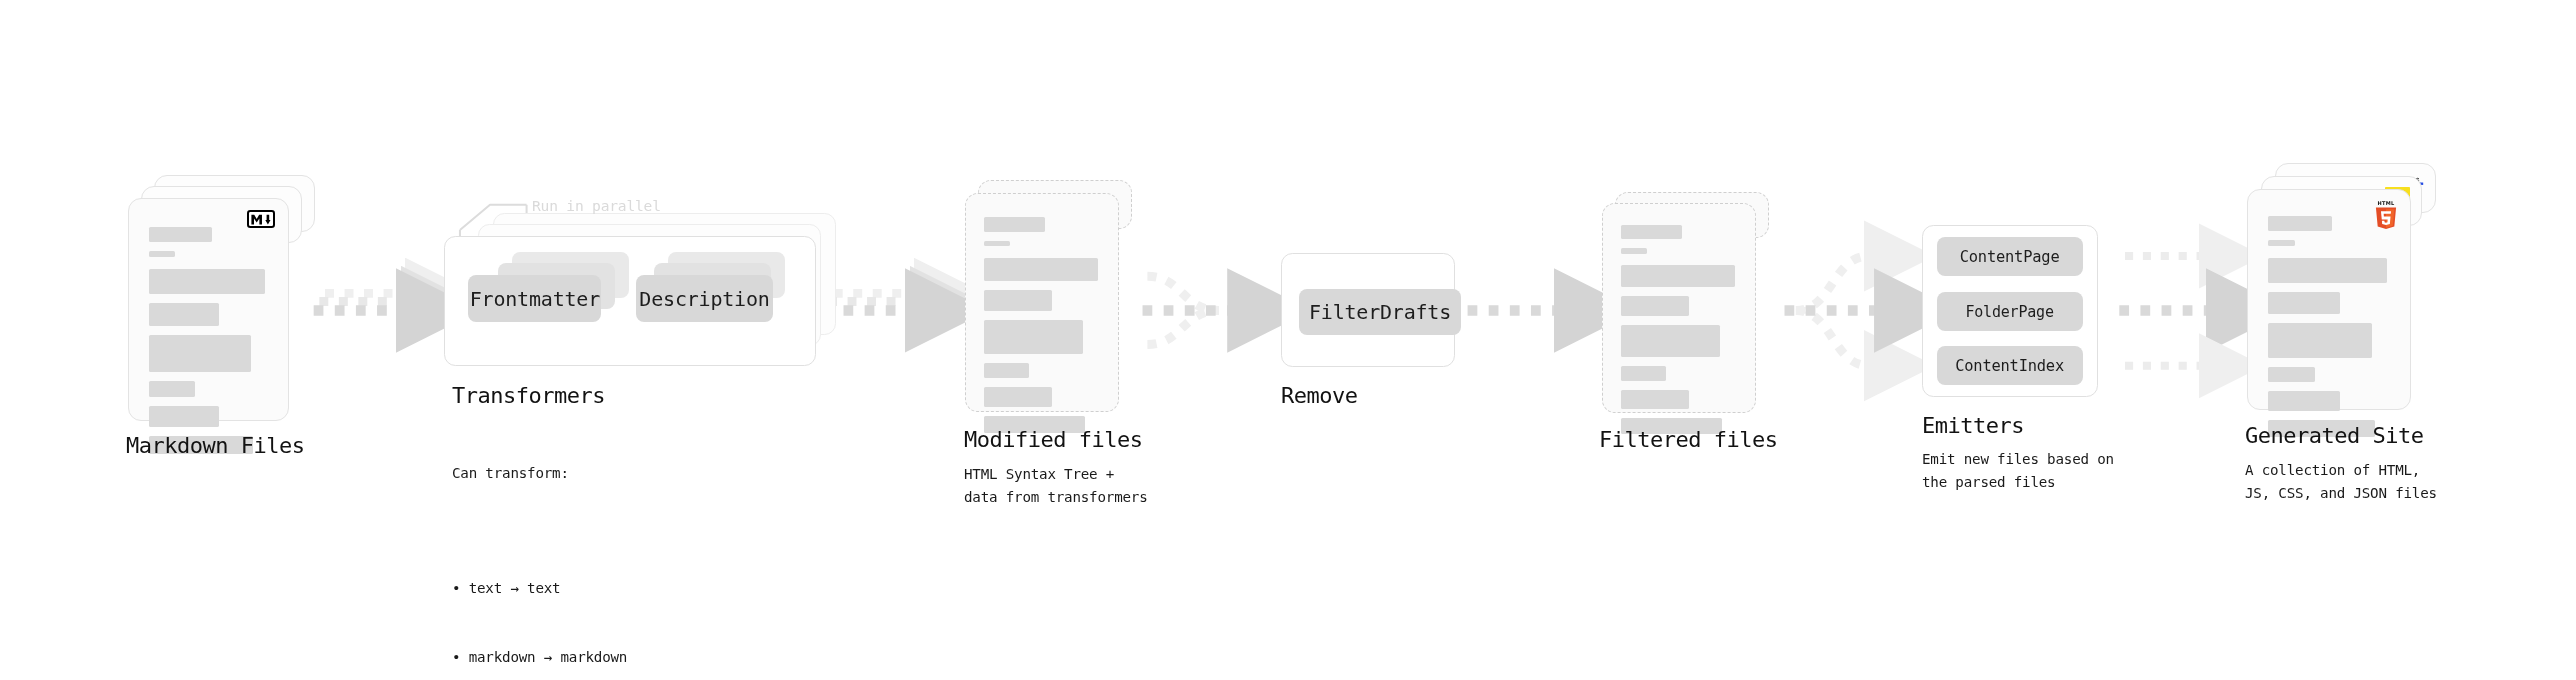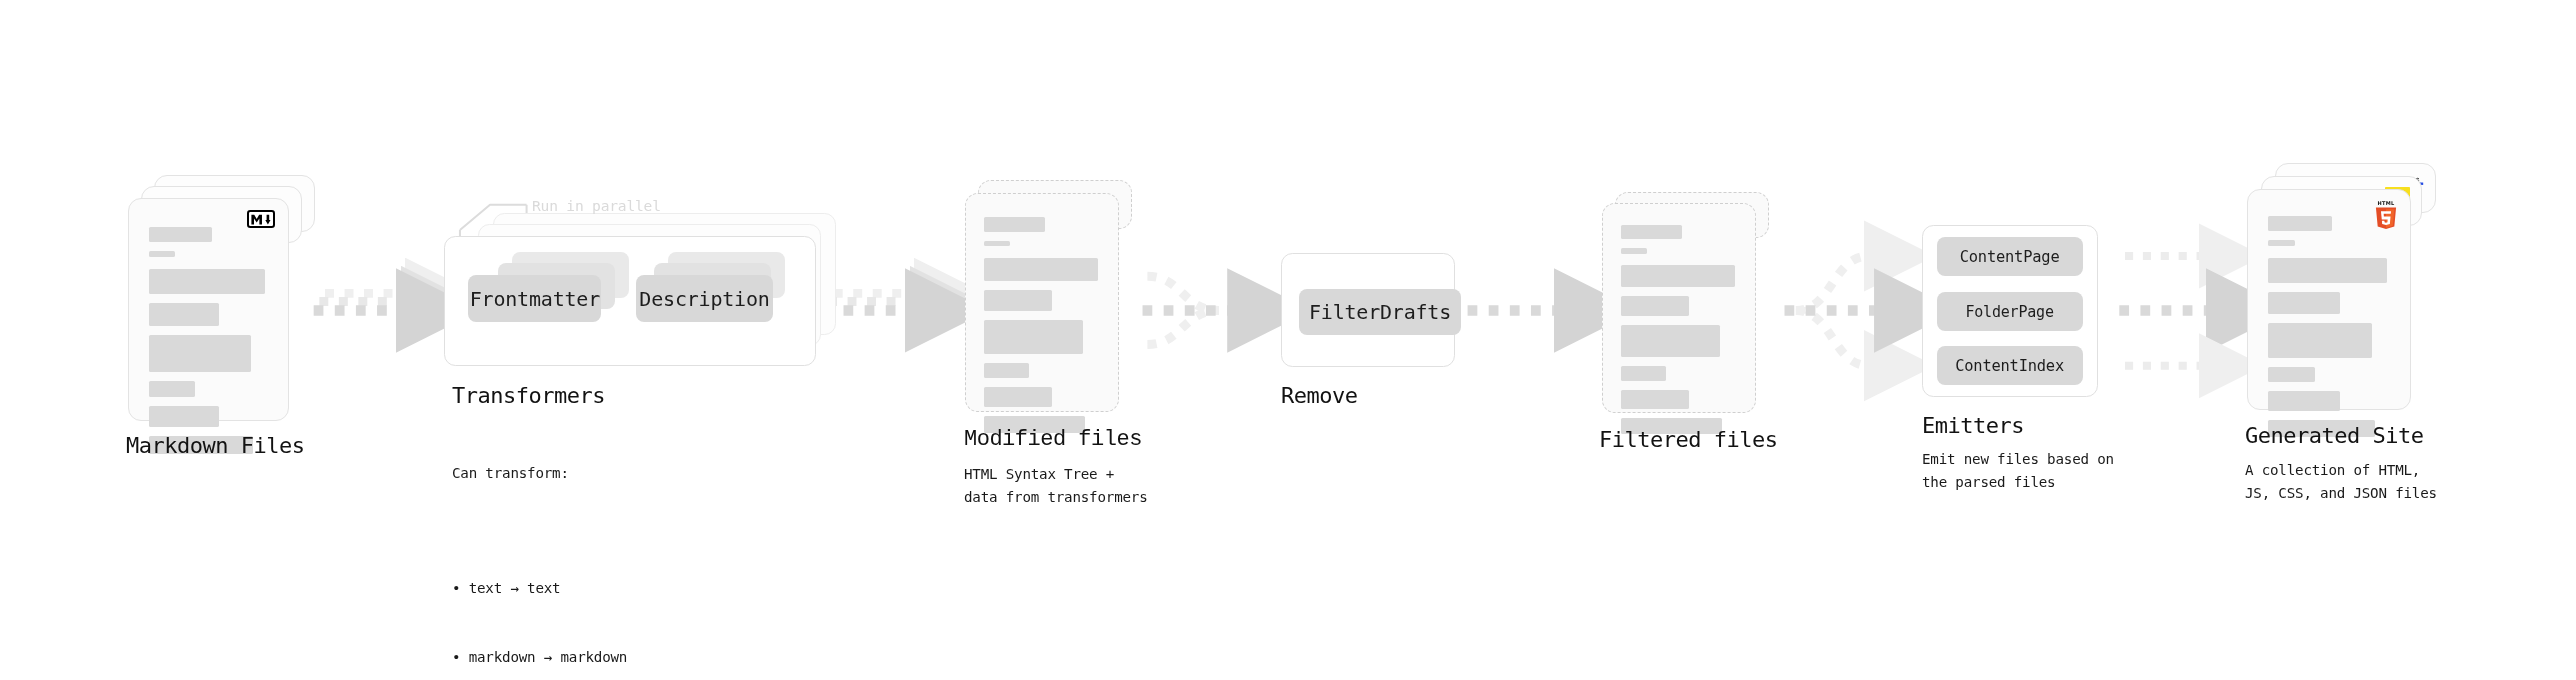--- a/index.html
+++ b/index.html
@@ -257,21 +257,21 @@
         <div class="ln" style="width:22%; height:5.7px; margin-bottom:11.4px;"></div>
         <div class="ln" style="width:97%; height:23px;"></div>
         <div class="ln" style="width:58%; height:21px;"></div>
         <div class="ln" style="width:84%; height:34px;"></div>
         <div class="ln" style="width:38%; height:15.4px;"></div>
         <div class="ln" style="width:58%; height:19.5px;"></div>
         <div class="ln" style="width:86%; height:17px;"></div>
       </div>
     </div>
   </div>
-  <div class="title" style="left:964px; top:427px;font-family:Liberation Mono, monospace;">Modified files</div>
+  <div class="title" style="left:964px; top:427px;">Modified files</div>
   <div class="sub" style="left:964px; top:463px;">HTML Syntax Tree +
 data from transformers</div>
 
   <div class="node" style="left:1281px; top:253px; width:174px; height:114px;">
     <div class="gbox" style="left:0; top:0; width:174px; height:114px;"></div>
     <div class="chip" style="left:18px; top:36px; width:162px; height:46px;">FilterDrafts</div>
   </div>
   <div class="title" style="left:1281px; top:383px;">Remove</div>
 
   <div class="stack" style="left:1602px; top:192px; width:179px; height:228px;">

